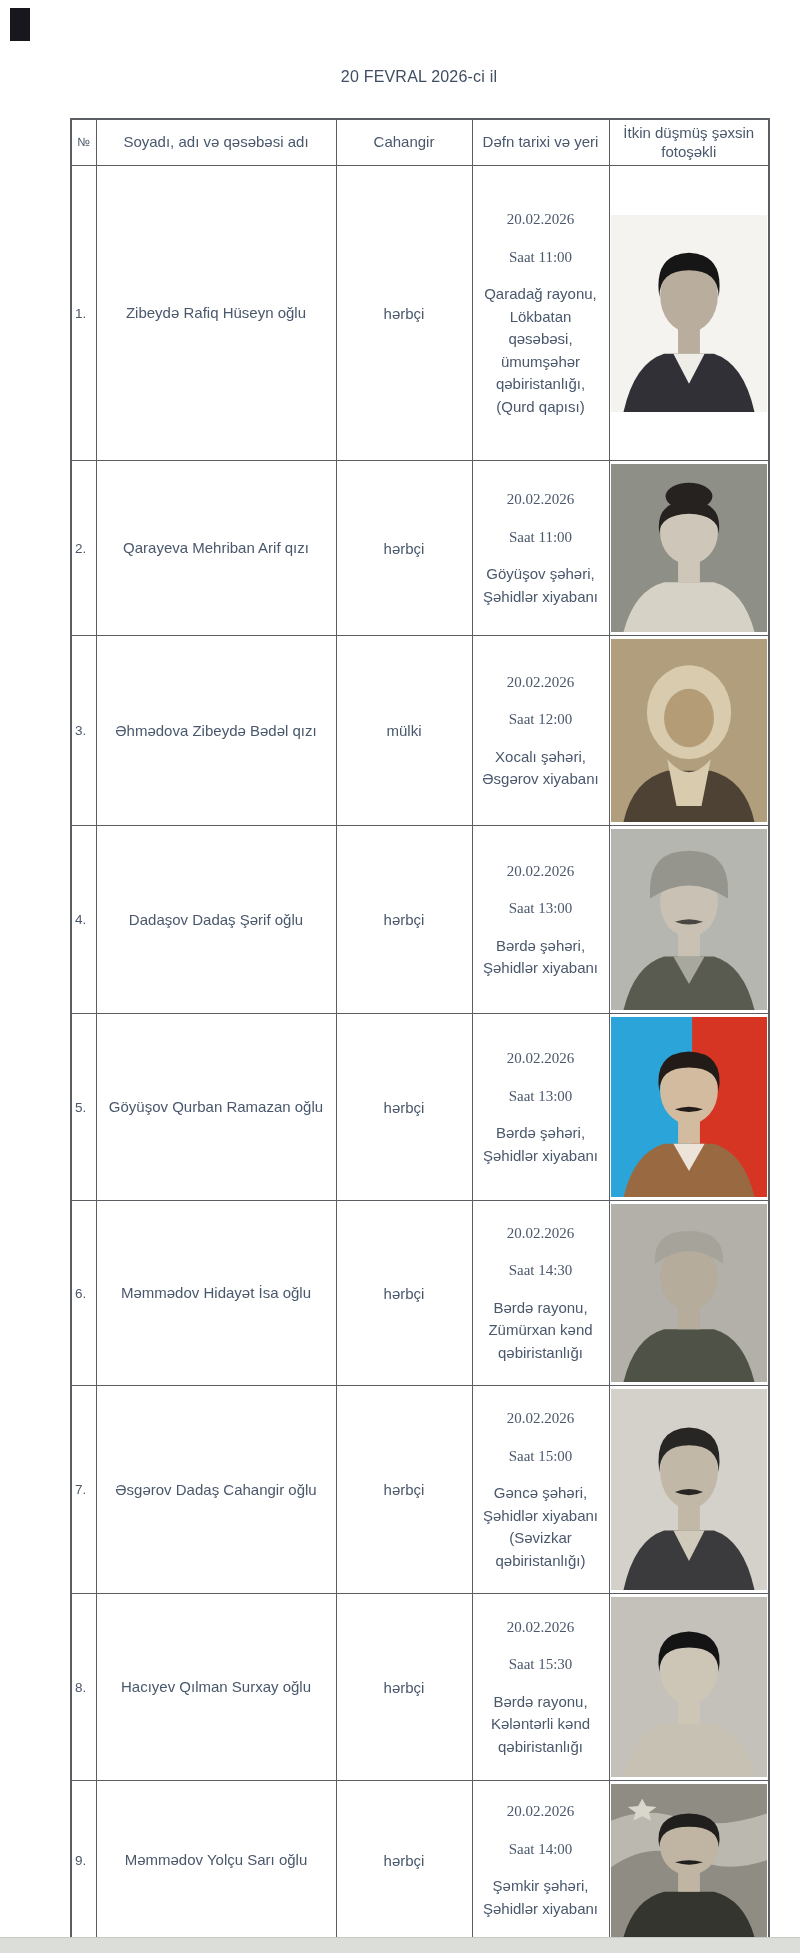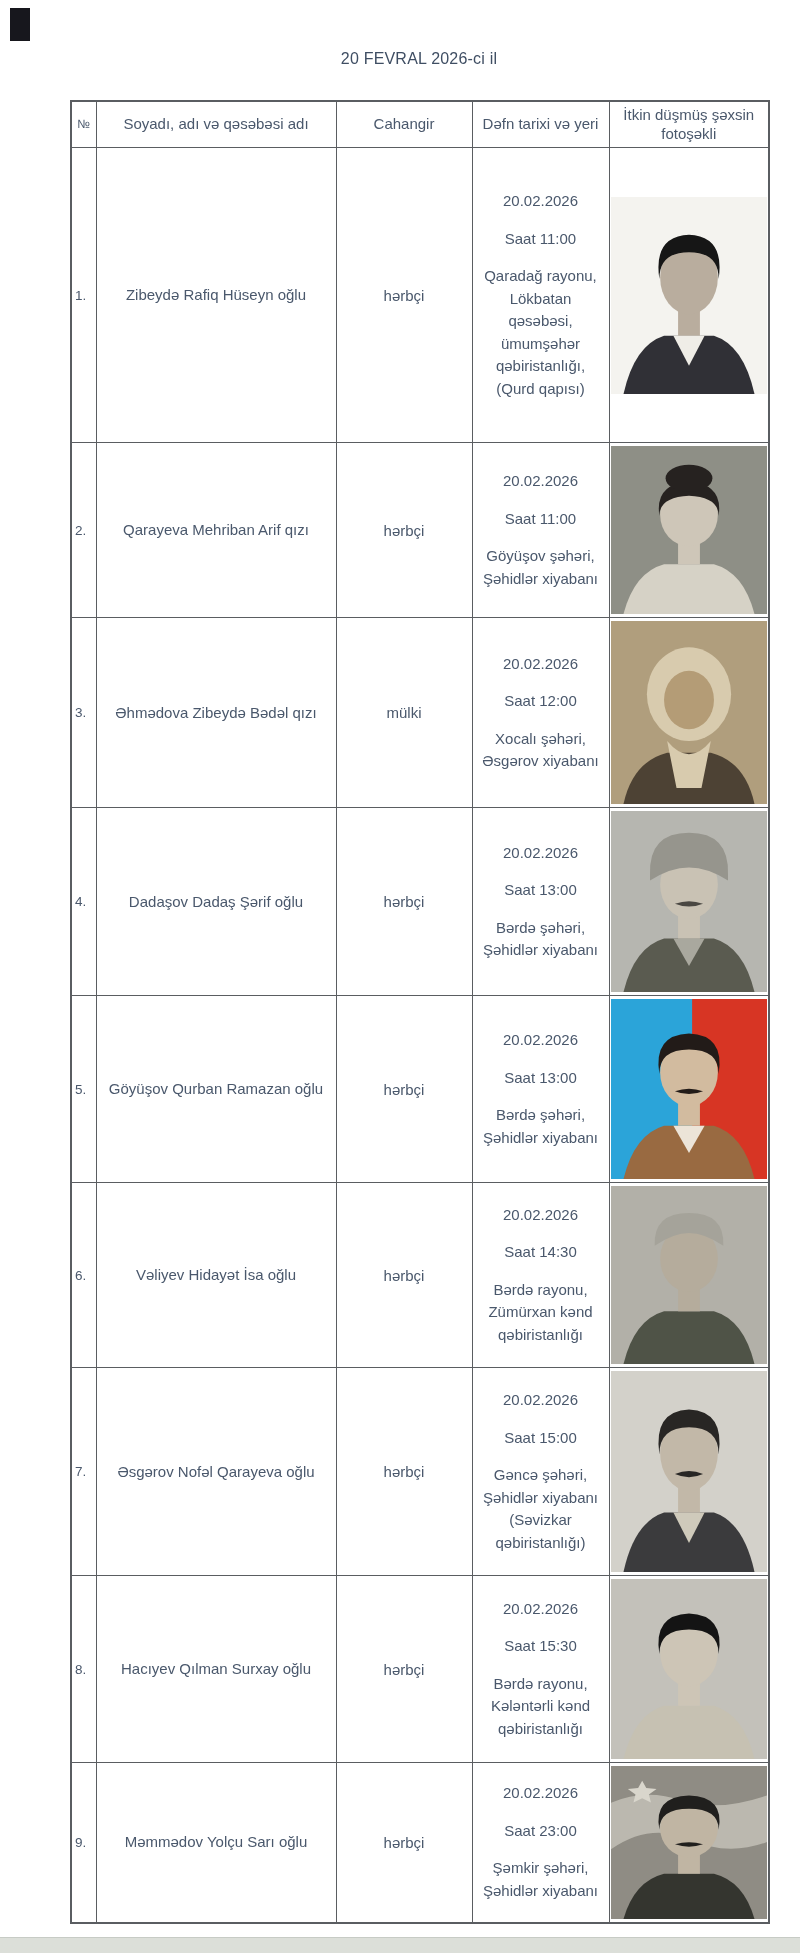--- a/index.html
+++ b/index.html
@@ -2,38 +2,38 @@
 <html><head>
 <meta charset="utf-8">
 <style>
   html,body{margin:0;padding:0;}
   body{
     width:800px;height:1953px;position:relative;background:#ffffff;
     font-family:"Liberation Sans",sans-serif;color:var(--text,#4a586c);
     overflow:hidden;
   }
   .corner-mark{position:absolute;left:10px;top:8px;width:20px;height:33px;background:var(--corner,#17171d);}
-  .title{padding-top:50px;margin-left:70px;width:698px;text-align:center;
+  .title{padding-top:68px;margin-left:70px;width:698px;text-align:center;
     font-size:16px;letter-spacing:.2px;color:var(--title,#3f4e63);}
   table.doc-table{
     table-layout:fixed;border-collapse:collapse;margin:32px 0 0 70px;width:698px;
     border:2px solid var(--border,#5a5d61);
   }
   th,td{border:1px solid var(--border,#5a5d61);vertical-align:middle;text-align:center;
     font-weight:normal;font-size:15px;padding:2px;overflow:hidden;}
   th{height:41px;line-height:1.25;font-size:15px;}
   th.h-num{font-size:12px;padding:2px 0;}
   .c-num{text-align:left;padding:2px 1px 2px 3px;font-size:13.5px;}
   .c-name{padding:2px 8px;line-height:1.45;}
   .c-status{}
   .c-date{padding:2px 5px;line-height:1.5;}
   .c-photo{padding:0;}
   .col-num{width:25px;}.col-name{width:240px;}.col-status{width:136px;}
   .col-date{width:137px;}.col-photo{width:160px;}
-  .d1,.d2{margin-bottom:15px;}
+  .d1,.d2{margin-bottom:15px;font-family:Liberation Serif, serif;}
   .photo{width:156px;margin:0 auto;}
   .photo svg{display:block;width:100%;height:100%;}
   .r0{height:295px}.r1{height:175px}.r2{height:190px}.r3{height:188px}.r4{height:187px}
   .r5{height:185px}.r6{height:208px}.r7{height:187px}.r8{height:160px}
   .r0 .photo{height:197px}
   .r1 .photo{height:168px}
   .r2 .photo{height:183px}
   .r3 .photo{height:181px}
   .r4 .photo{height:180px}
   .r5 .photo{height:178px}
@@ -174,42 +174,42 @@
               <rect x="43" y="68" width="14" height="20" fill="#d2bb9f"></rect>
               <ellipse cx="50" cy="51" rx="18.5" ry="23.5" fill="#d2bb9f"></ellipse>
               <path d="M31 52 Q27 25 50 24 Q73 25 69 52 Q69 35 50 35 Q31 35 31 52 Z" fill="#221b18"></path>
               <path d="M41 64 Q50 60.5 59 64 Q50 68 41 64 Z" fill="#221b18"></path>
             </svg>
           </div>
     </td>
   </tr>
       <tr class="r5">
     <td class="c-num">6.</td>
-    <td class="c-name">Vəliyev Hidayət İsa oğlu</td>
+    <td class="c-name">Məmmədov Hidayət İsa oğlu</td>
     <td class="c-status">hərbçi</td>
     <td class="c-date">
       <div class="d1">20.02.2026</div>
       <div class="d2">Saat 14:30</div>
       <div class="d3">Bərdə rayonu, Zümürxan kənd qəbiristanlığı</div>
     </td>
     <td class="c-photo">
       <div class="photo">
             <svg viewBox="0 0 100 125" preserveAspectRatio="none" xmlns="http://www.w3.org/2000/svg">
               <rect width="100" height="125" fill="#b2b0a8"></rect>
               <path d="M8 125 Q15 94 34 88 L66 88 Q85 94 92 125 Z" fill="#4f5347"></path>
               <rect x="43" y="68" width="14" height="20" fill="#b5ac9c"></rect>
               <ellipse cx="50" cy="51" rx="18.5" ry="23.5" fill="#b5ac9c"></ellipse>
               <path d="M28 42 Q27 19 50 19 Q73 19 72 42 Q60 33 50 33 Q40 33 28 42 Z" fill="#a5a39a"></path>
             </svg>
           </div>
     </td>
   </tr>
       <tr class="r6">
     <td class="c-num">7.</td>
-    <td class="c-name">Əsgərov Nofəl Qarayeva oğlu</td>
+    <td class="c-name">Əsgərov Dadaş Cahangir oğlu</td>
     <td class="c-status">hərbçi</td>
     <td class="c-date">
       <div class="d1">20.02.2026</div>
       <div class="d2">Saat 15:00</div>
       <div class="d3">Gəncə şəhəri, Şəhidlər xiyabanı (Səvizkar qəbiristanlığı)</div>
     </td>
     <td class="c-photo">
       <div class="photo">
             <svg viewBox="0 0 100 125" preserveAspectRatio="none" xmlns="http://www.w3.org/2000/svg">
               <rect width="100" height="125" fill="#d3d1ca"></rect>
@@ -243,21 +243,21 @@
             </svg>
           </div>
     </td>
   </tr>
       <tr class="r8">
     <td class="c-num">9.</td>
     <td class="c-name">Məmmədov Yolçu Sarı oğlu</td>
     <td class="c-status">hərbçi</td>
     <td class="c-date">
       <div class="d1">20.02.2026</div>
-      <div class="d2">Saat 23:00</div>
+      <div class="d2">Saat 14:00</div>
       <div class="d3">Şəmkir şəhəri, Şəhidlər xiyabanı</div>
     </td>
     <td class="c-photo">
       <div class="photo">
             <svg viewBox="0 0 100 125" preserveAspectRatio="none" xmlns="http://www.w3.org/2000/svg">
               <rect width="100" height="125" fill="#8f8c84"></rect>
               <path d="M0 30 Q22 18 45 28 T100 24 L100 62 Q75 74 50 60 T0 68 Z" fill="#d9d6cc" opacity="0.6"></path>
               <path d="M20 12 l2.6 6 6.6 0.8 -4.9 4.5 1.3 6.5 -5.6 -3.4 -5.6 3.4 1.3 -6.5 -4.9 -4.5 6.6 -0.8 Z" fill="#d9d6cc"></path>
               <path d="M8 125 Q15 94 34 88 L66 88 Q85 94 92 125 Z" fill="#34352f"></path>
               <rect x="43" y="68" width="14" height="20" fill="#c0b5a3"></rect>

